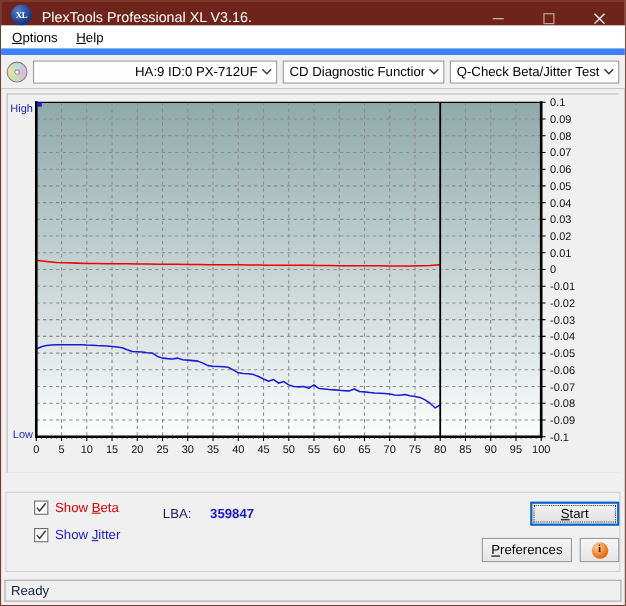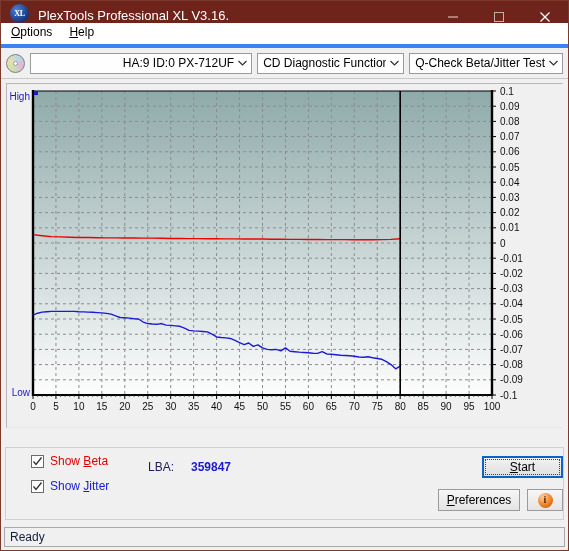--- a/index.html
+++ b/index.html
@@ -39,23 +39,23 @@
   .tb-btn{
     width:46px;height:32px;display:flex;align-items:center;justify-content:center;
     color:#e8d8d4;font-size:14px;line-height:1;
   }
   .tb-btn.close{color:#ffffff;}
   .tb-btn svg{display:block;}
 
   
   .menubar{
     height:21px;background:#ffffff;
-    display:flex;align-items:flex-start;
+    display:flex;align-items:center;
     padding-left:6px;
-    border-bottom:4px solid #3b82f6;
+    border-bottom:6px solid #3b82f6;
   }
   .menu-item{
     font-size:12px;color:#000;padding:2px 9px 2px 4px;
     margin-right:4px;white-space:nowrap;
   }
   .menu-item u{text-decoration:underline;}
 
   
   .toolbar{
     height:30px;background:#f0f0f0;

